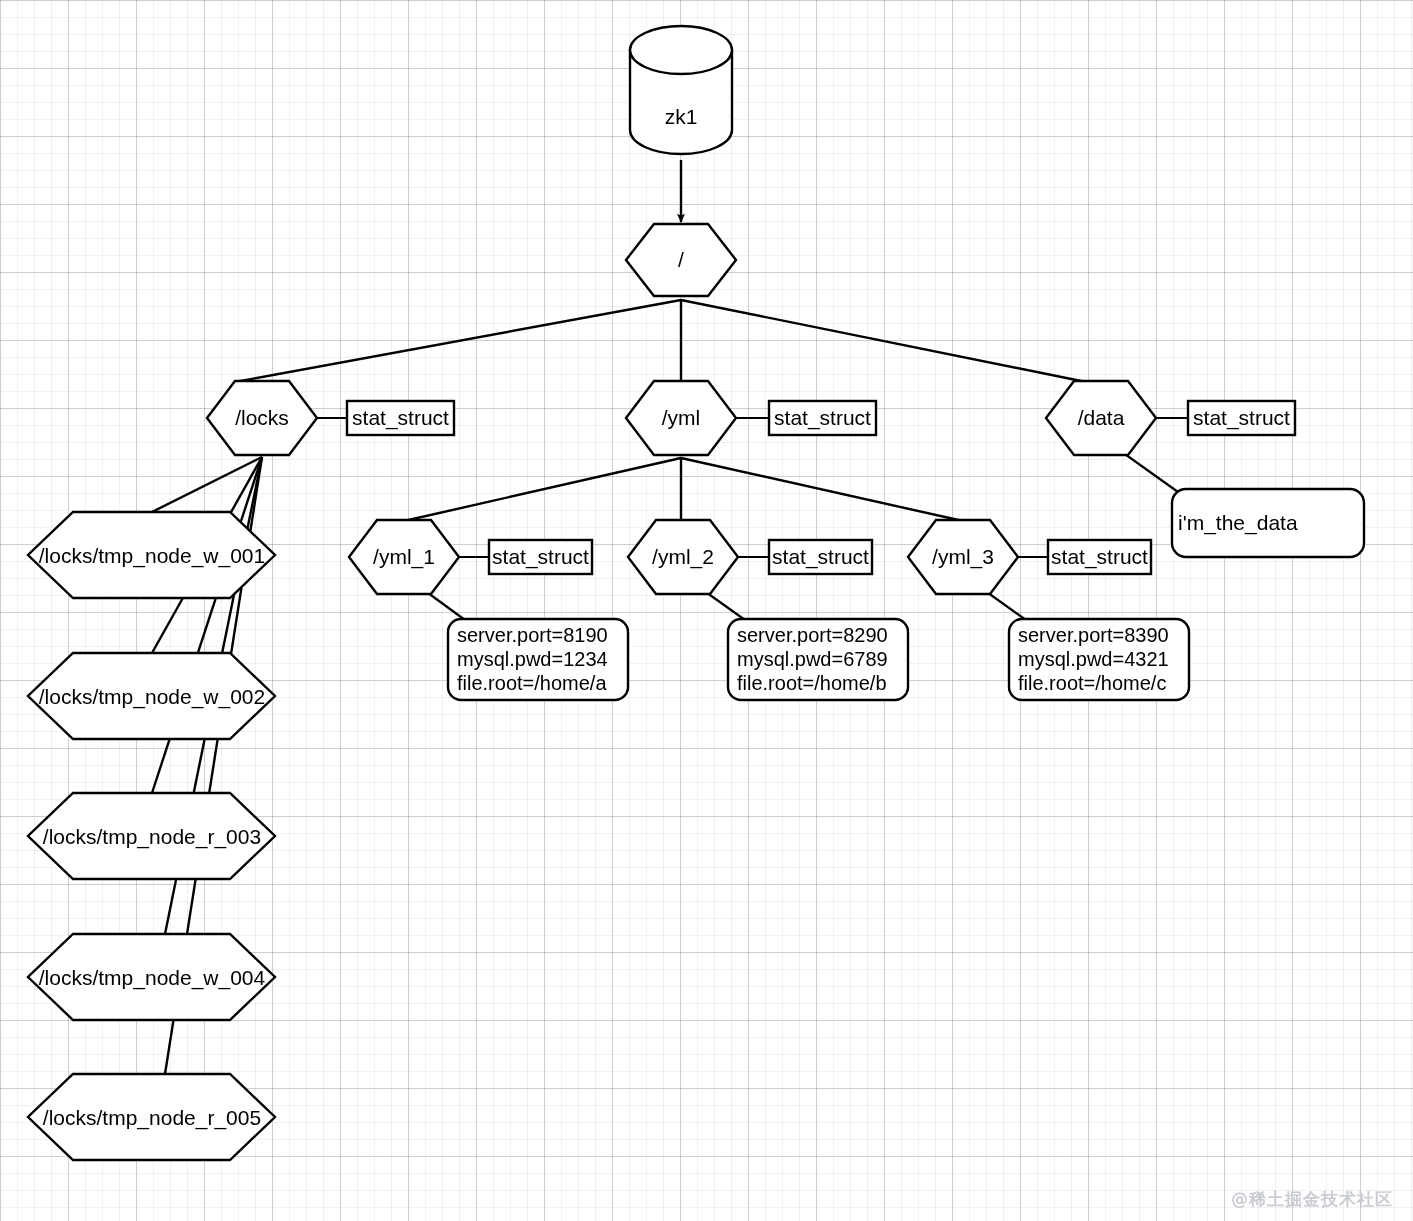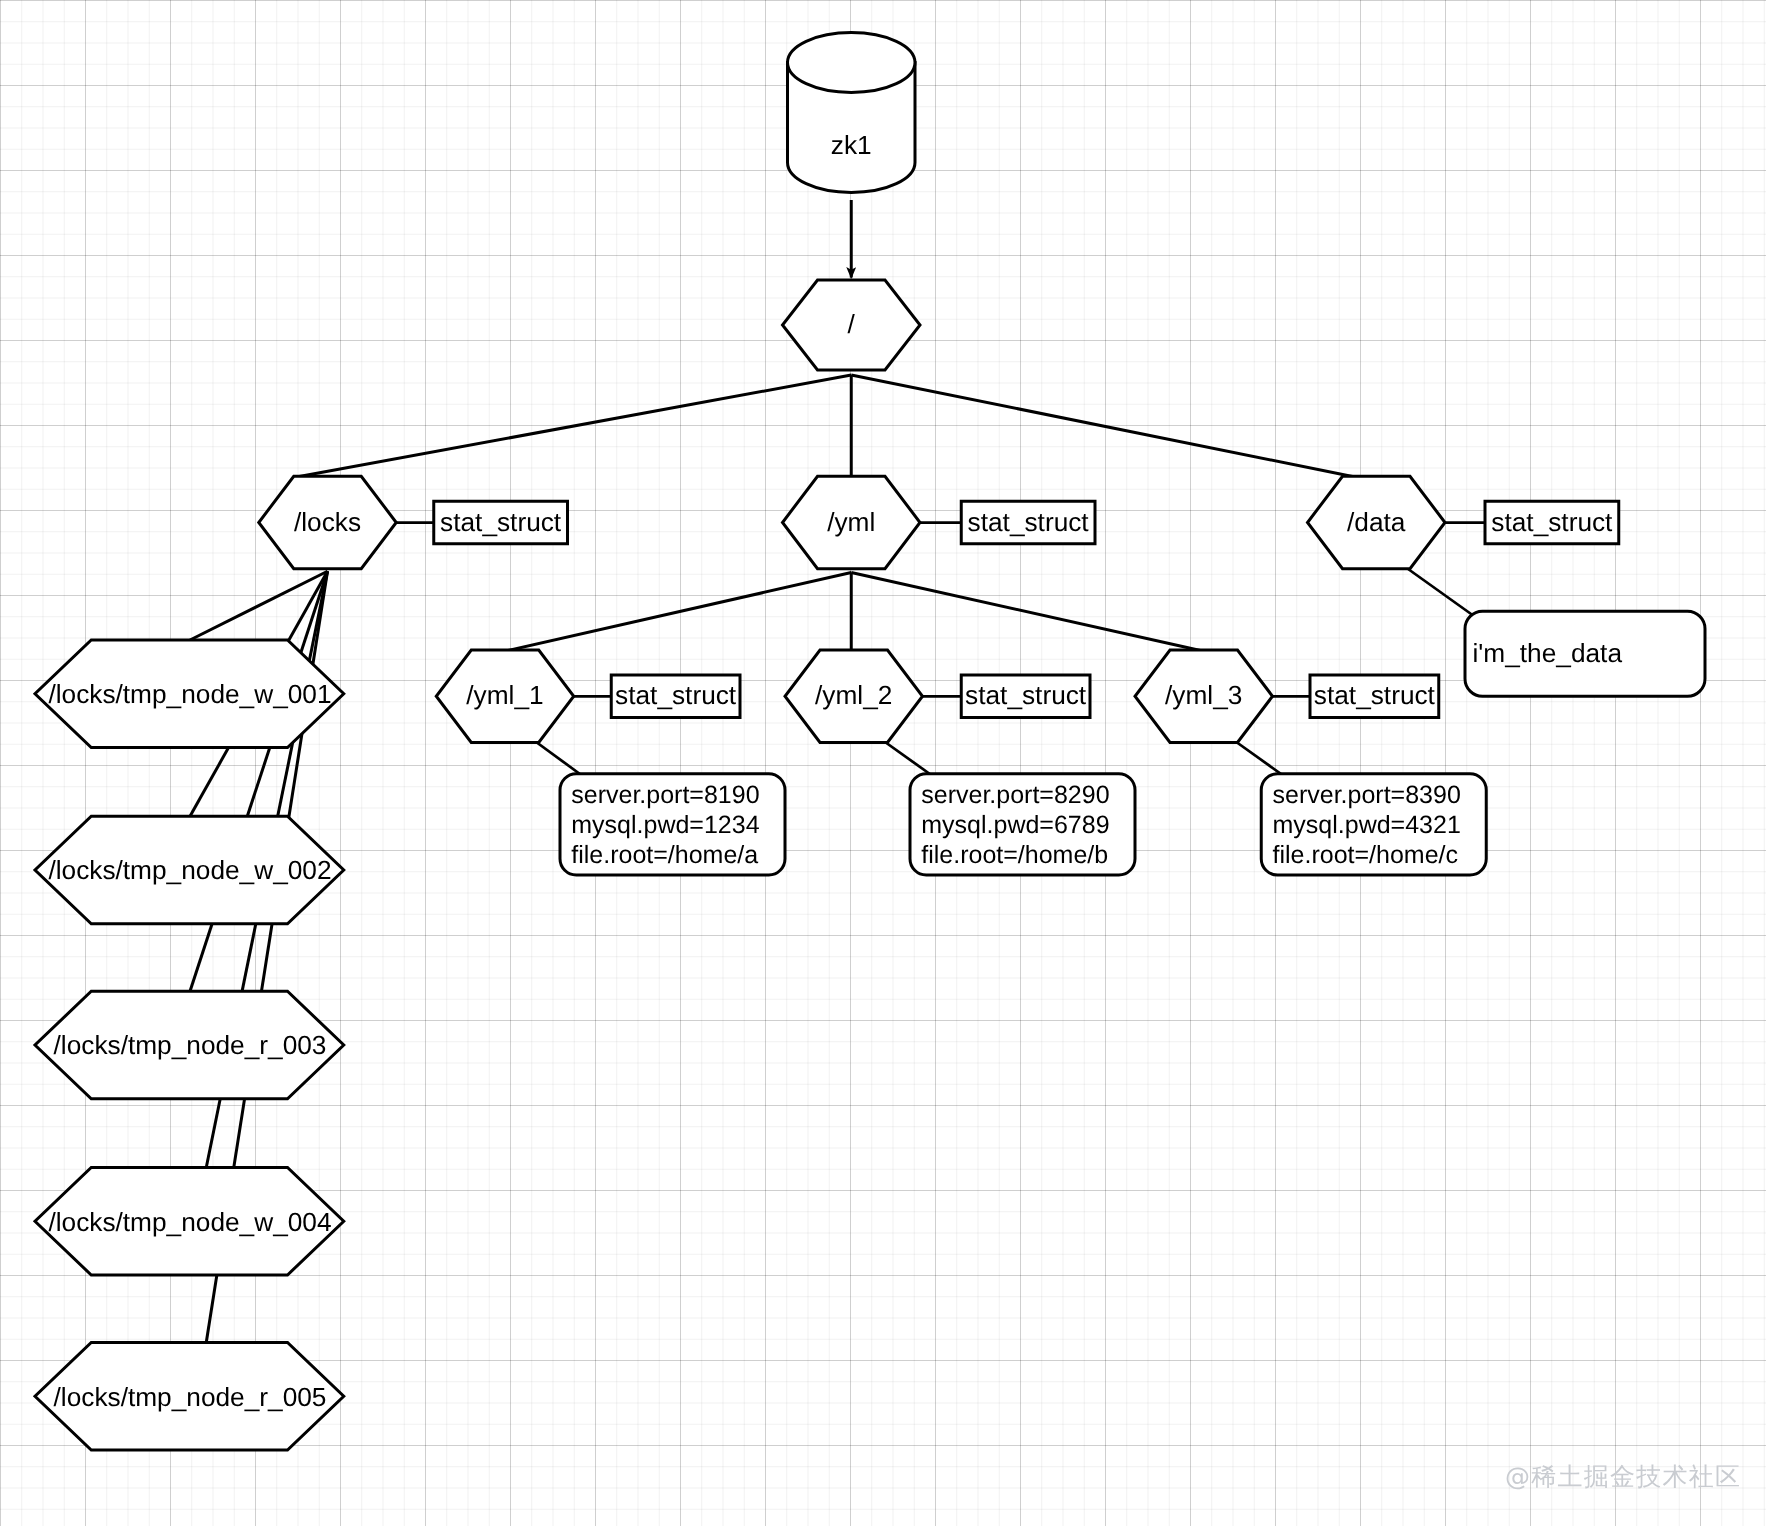--- a/index.html
+++ b/index.html
@@ -81,26 +81,27 @@
   .data-label {
     font-family: "Liberation Sans", sans-serif;
     font-size: 21px;
     fill: #000000;
     text-anchor: start;
     dominant-baseline: middle;
   }
   .watermark {
     position: absolute;
     right: 20px;
-    bottom: 26px;
+    bottom: 10px;
     font-family: "DejaVu Sans", sans-serif;
-    font-size: 20px;
+    font-size: 17px;
     color: #c9ccd1;
     letter-spacing: 1px;
     user-select: none;
+    font-weight: bold;
   }
 </style>
 </head>
 <body>
 
 <div id="canvas-wrap">
 
   <svg id="diagram" viewBox="0 0 1413 1221">
 
     <defs>

